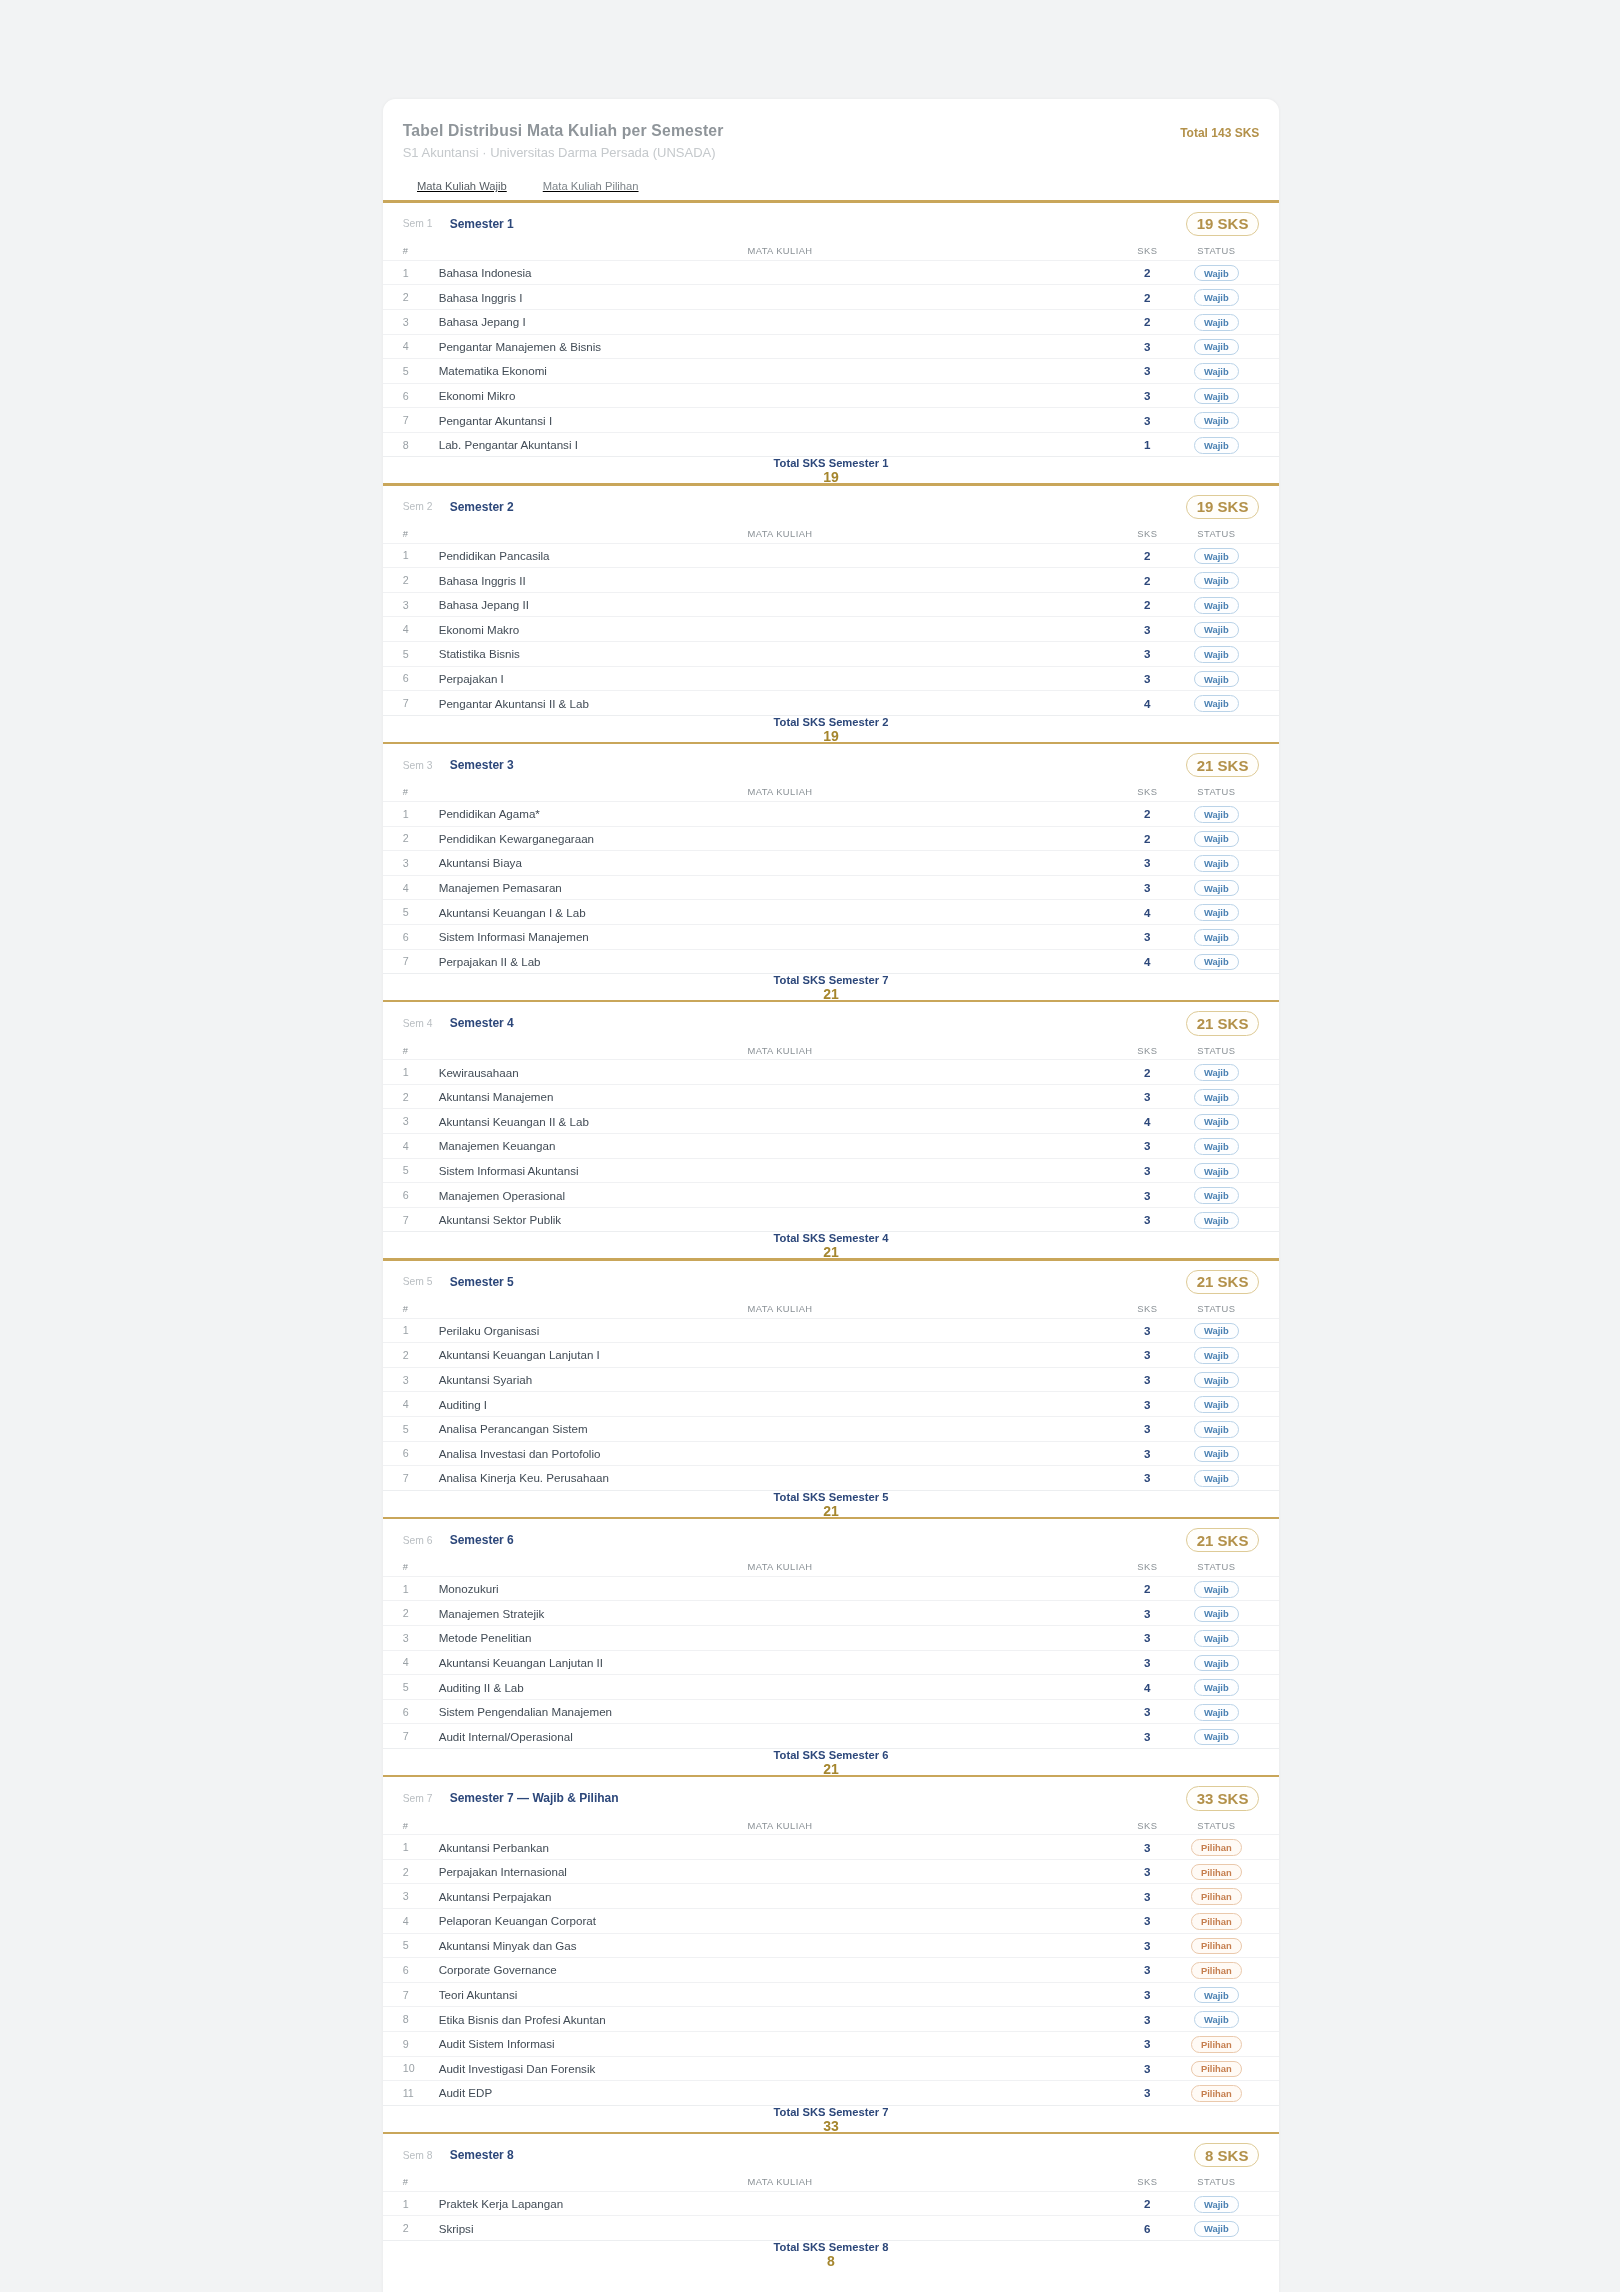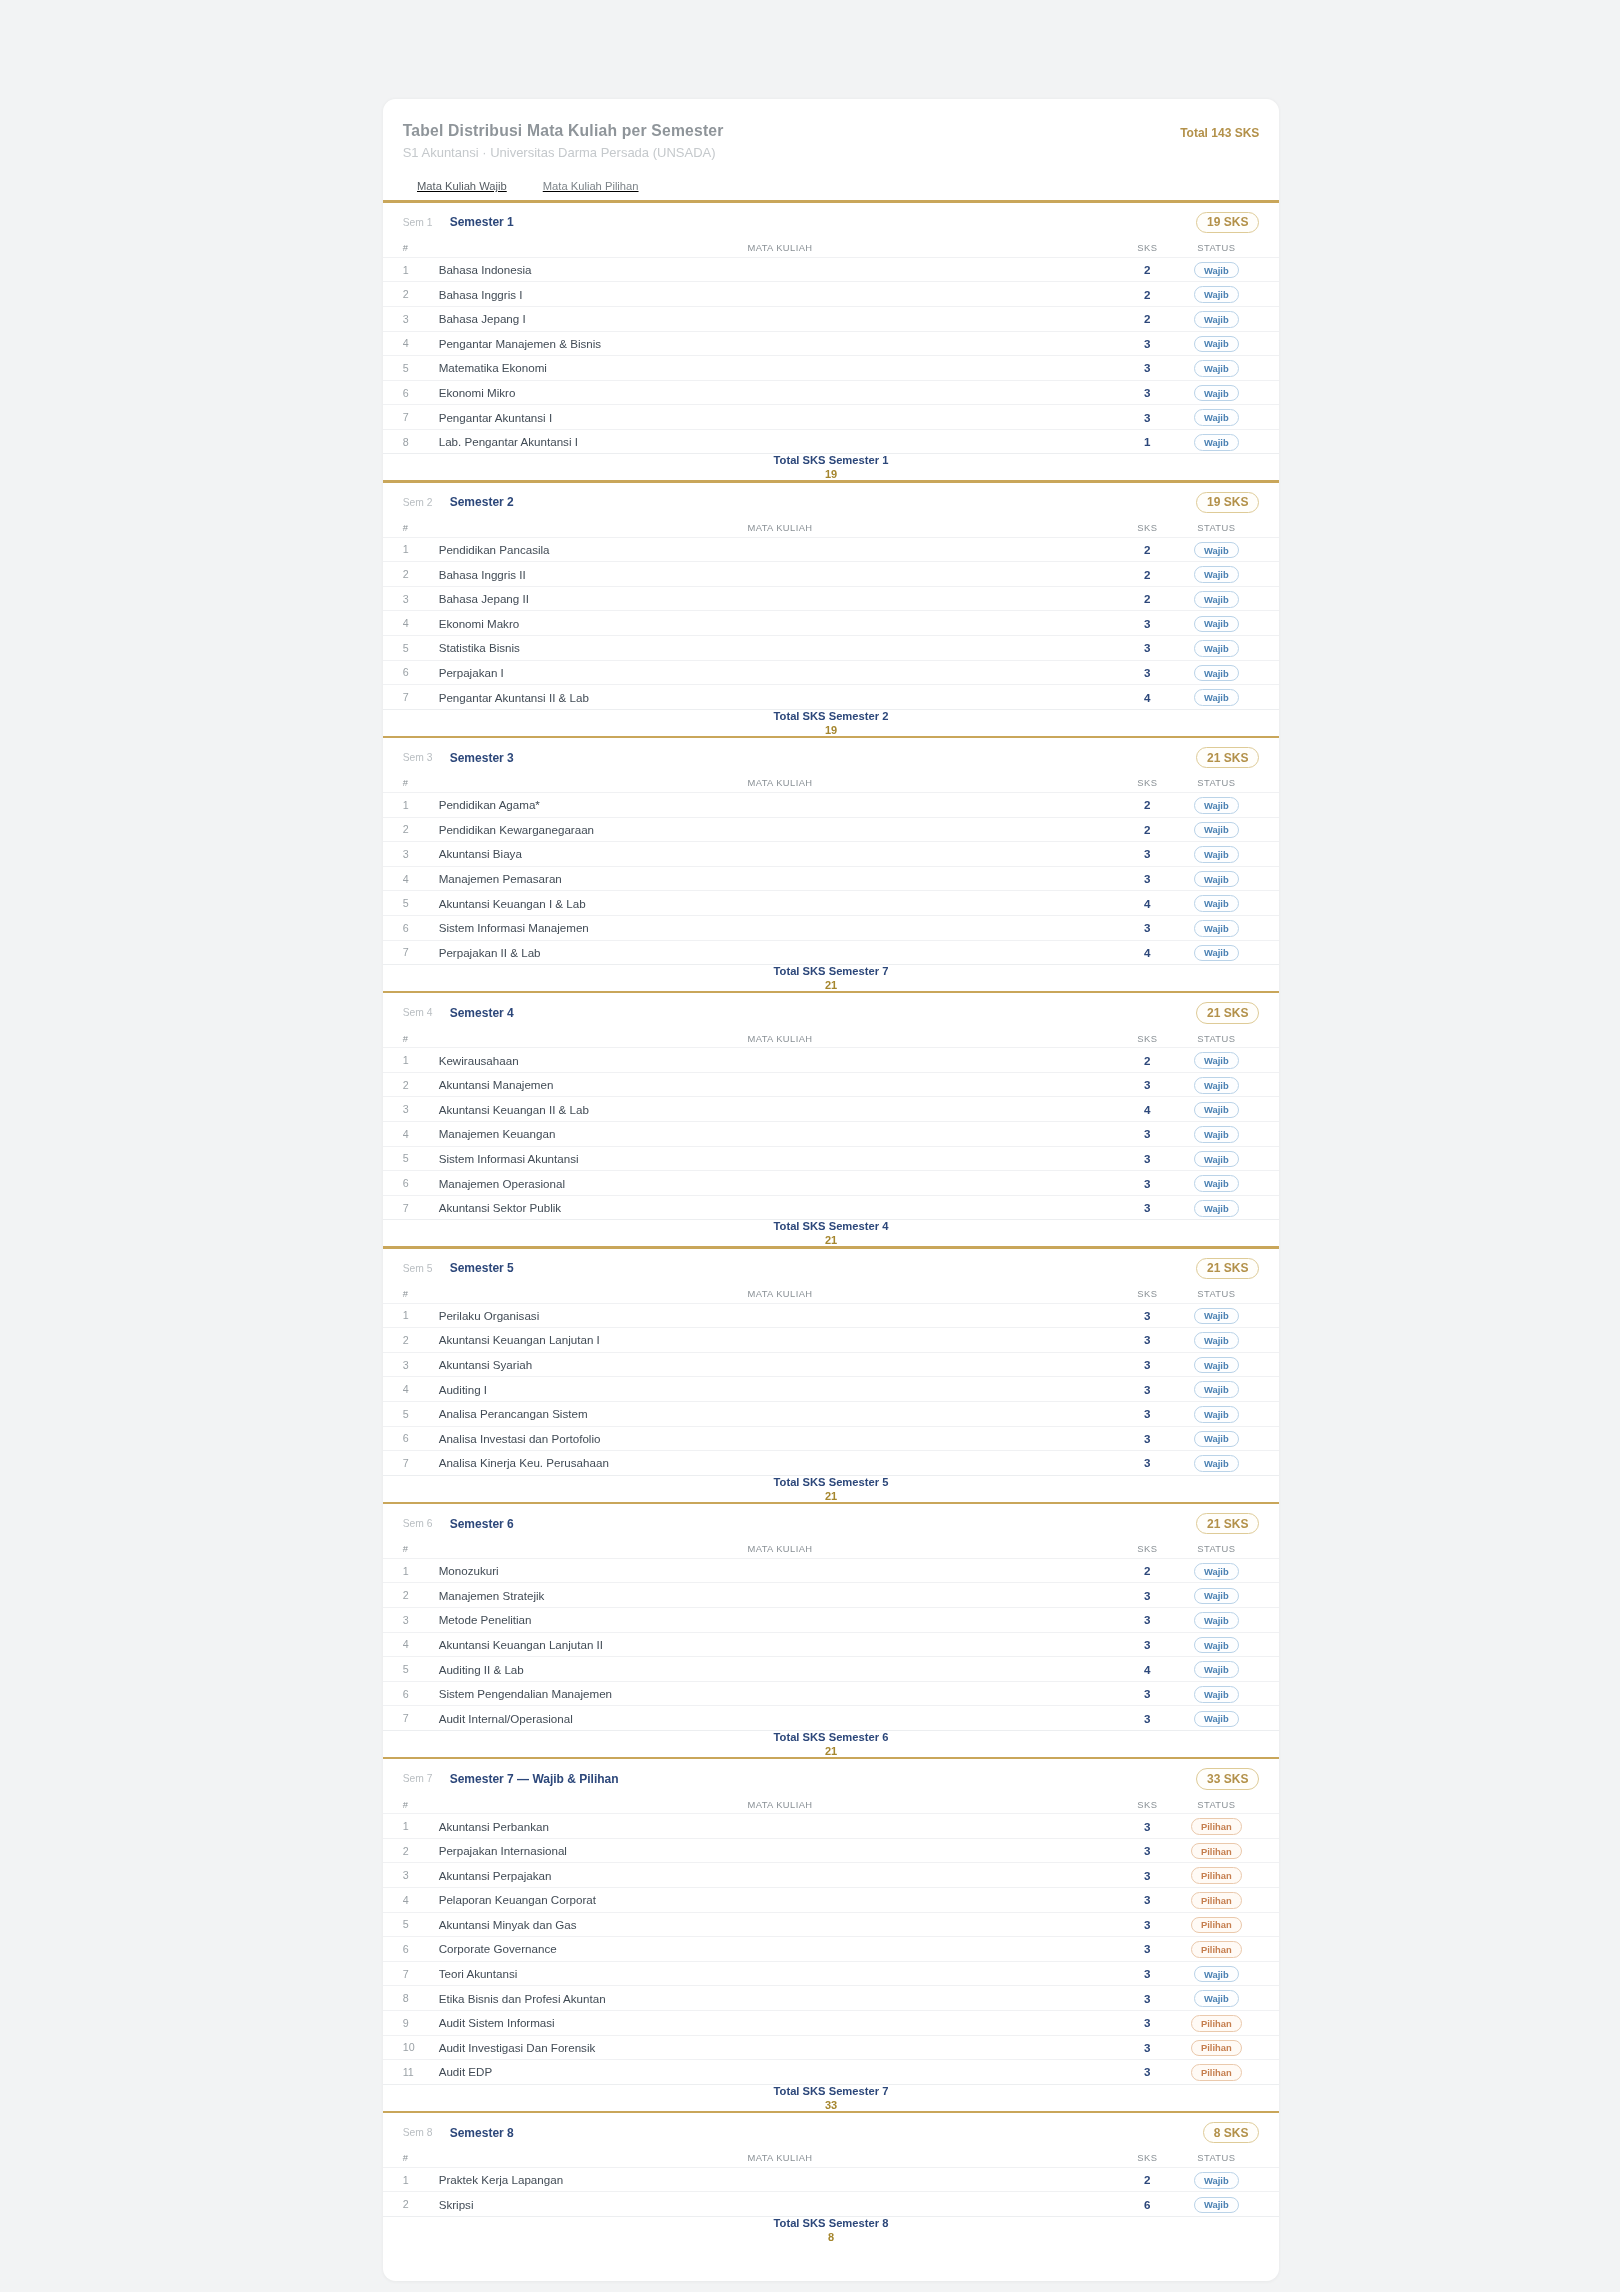--- a/index.html
+++ b/index.html
@@ -73,21 +73,21 @@
     width: 47px;
     flex: none;
   }
   .sec-title {
     font-size: 12px;
     font-weight: bold;
     color: #2c477a;
   }
   .sks-badge {
     margin-left: auto;
-    font-size: 12px;
+    font-size: 15px;
     font-weight: bold;
     color: #b3914a;
     border: 0.9px solid #decb97;
     background: #fffefb;
     border-radius: 895px;
     padding: 2.7px 9.9px;
   }
   .cols {
     display: flex;
     align-items: center;
@@ -132,21 +132,21 @@
   .t-label {
     flex: 1;
     font-size: 11.2px;
     font-weight: bold;
     color: #2c477a;
   }
   .t-value {
     width: 52px;
     flex: none;
     text-align: center;
-    font-size: 11px;
+    font-size: 14px;
     font-weight: bold;
     color: #a5862e;
   }
   .t-spacer { width: 86px; flex: none; }
   .sec-rule {
     height: 2.2px;
     background: #c9a65a;
   }
   section.semester:last-child .sec-rule { display: none; }
 </style>

